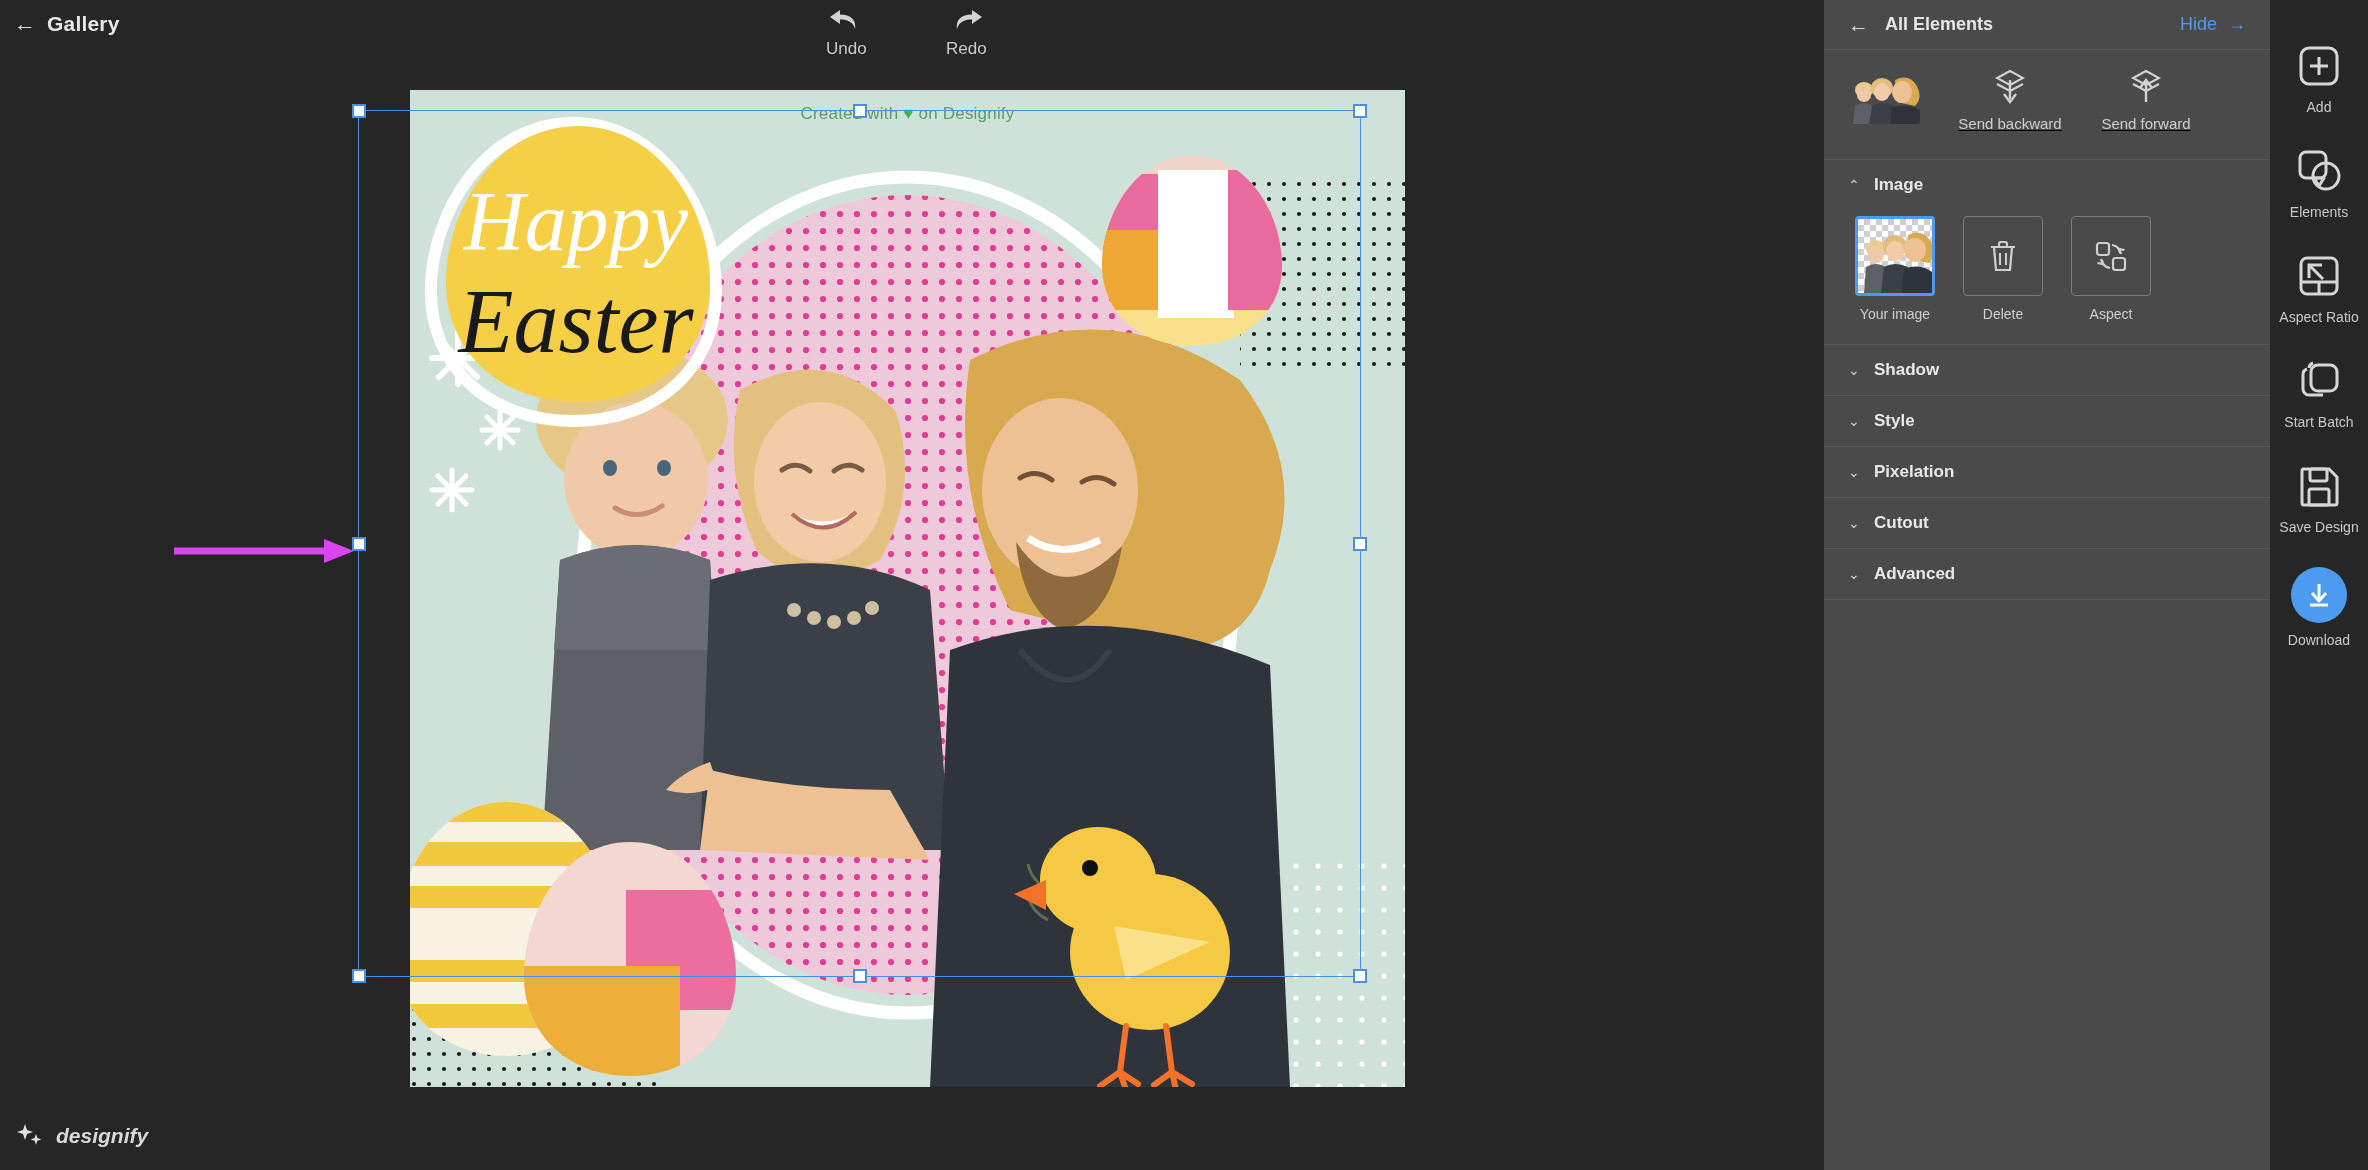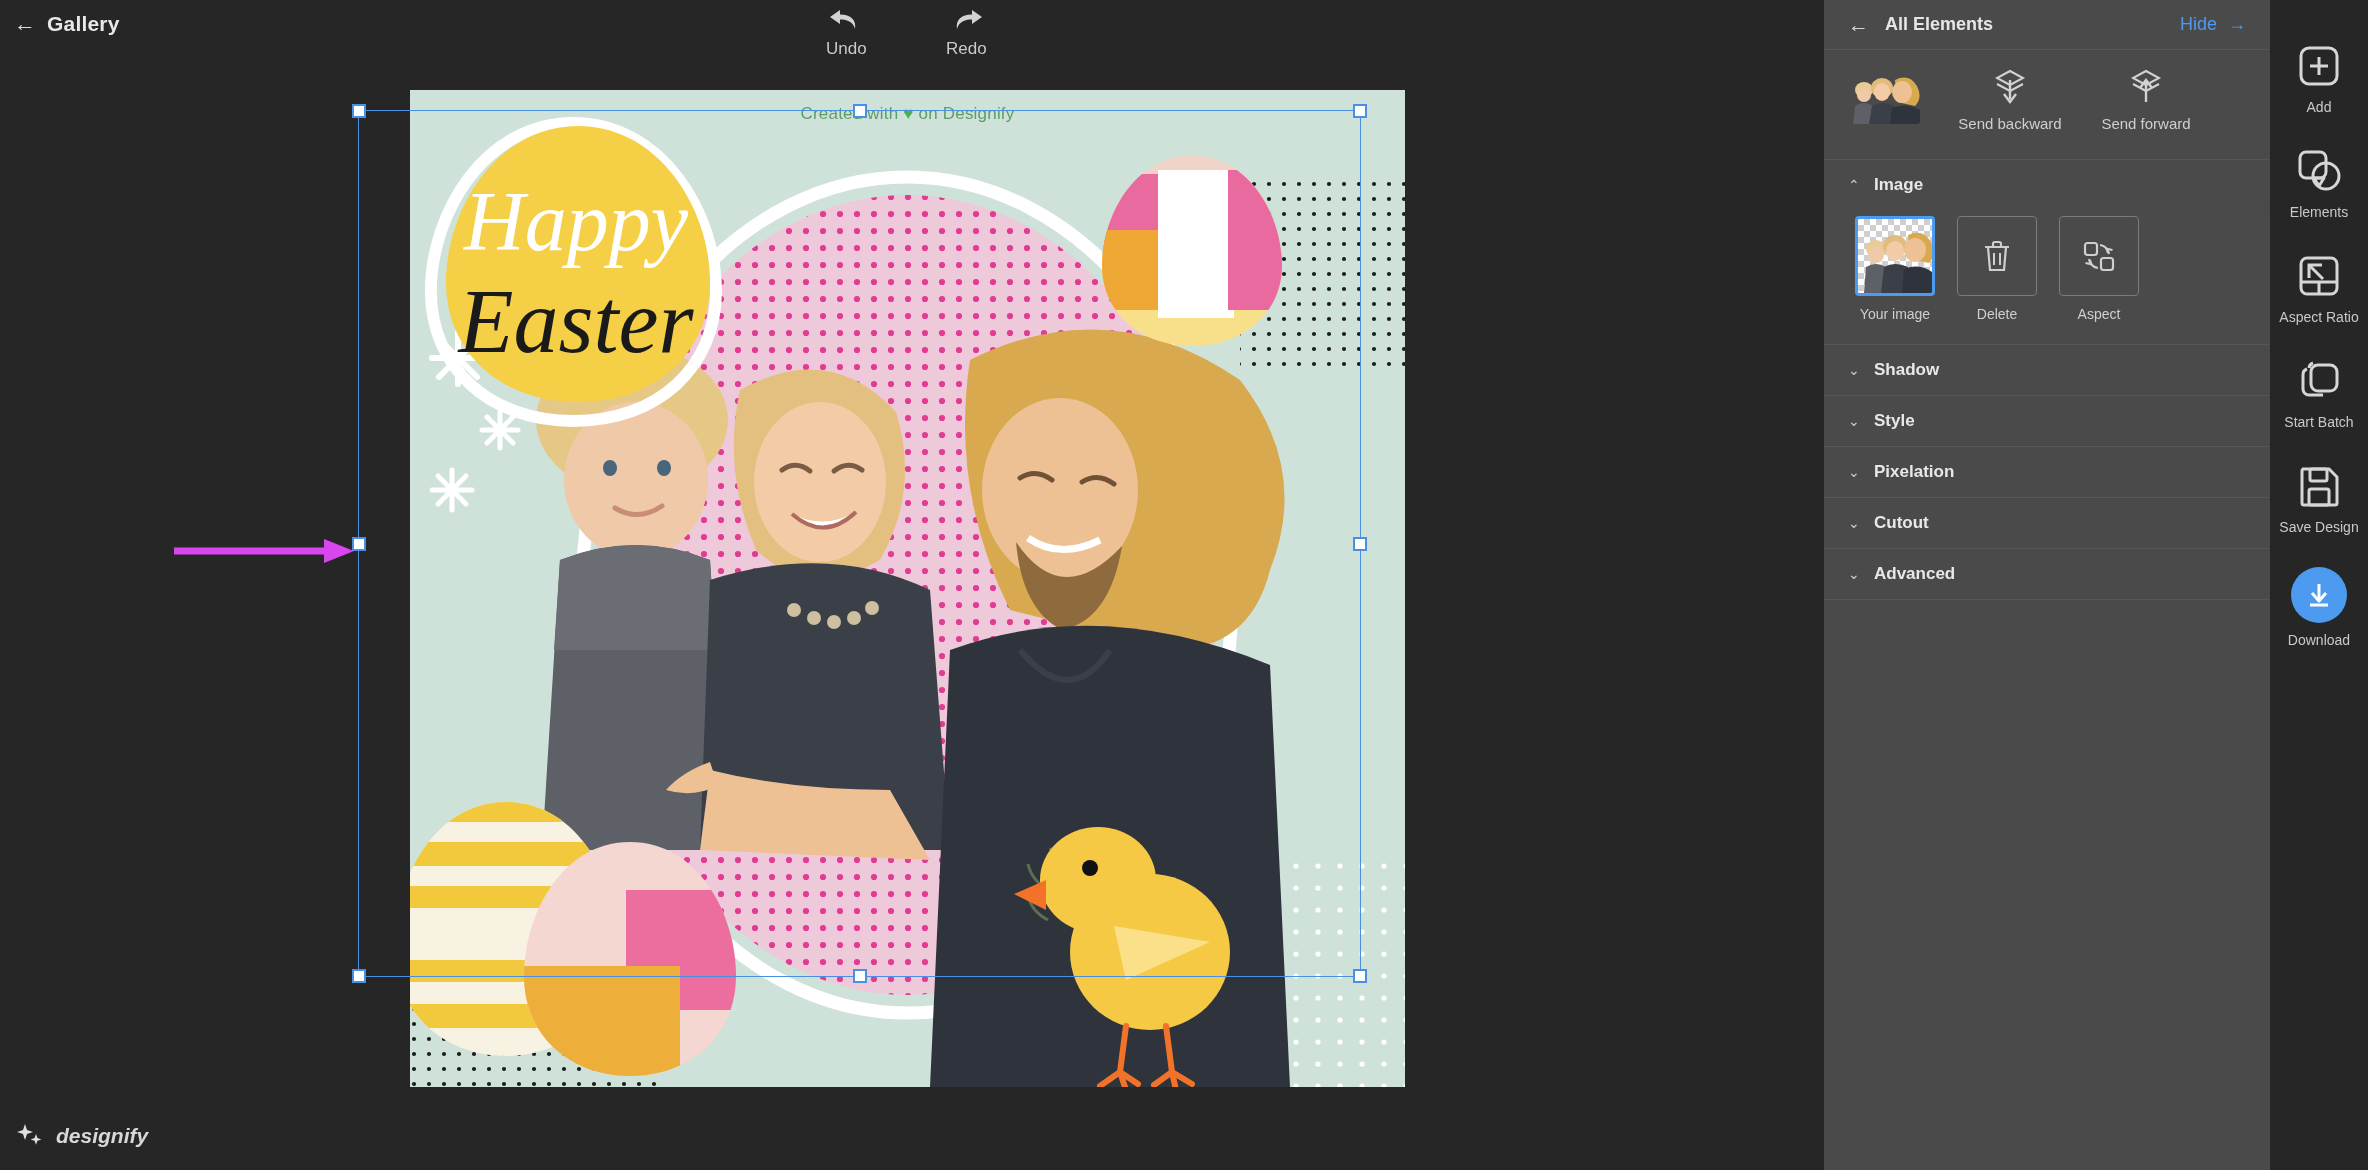--- a/index.html
+++ b/index.html
@@ -91,20 +91,21 @@
   .panel-head .back { font-size: 21px; color: #d6d6d6; cursor: pointer; margin-right: 16px; }
   .panel-head .title { font-size: 18px; color: #e6e6e6; font-weight: bold; }
   .panel-head .hide {
     margin-left: auto; display: flex; align-items: flex-end; gap: 11px;
     color: #4d9bf0; font-size: 18px; cursor: pointer;
   }
   .layer-row {
     display: flex; align-items: flex-start;
     height: 110px; padding: 18px 24px 0 24px;
     border-bottom: 1px solid #565656;
+    text-decoration: underline;
   }
   .layer-thumb {
     width: 72px; height: 56px; border-radius: 3px;
     overflow: hidden; flex: none; margin-right: 22px; cursor: pointer;
   }
   .layer-thumb svg { display: block; }
   .order-btn {
     width: 136px; display: flex; flex-direction: column;
     align-items: center; cursor: pointer;
   }
@@ -112,21 +113,21 @@
 
   .section {
     border-bottom: 1px solid #565656;
   }
   .sec-head {
     height: 50px; display: flex; align-items: center;
     padding: 0 24px; cursor: pointer;
   }
   .sec-head .chev { width: 26px; color: #cdcdcd; font-size: 14px; }
   .sec-head .name { font-size: 17px; font-weight: bold; color: #e8e8e8; }
-  .sec-body { padding: 6px 24px 22px 28px; display: flex; gap: 16px; }
+  .sec-body { padding: 6px 24px 22px 28px; display: flex; gap: 22px; }
   .img-tile { width: 86px; display: flex; flex-direction: column; align-items: center; cursor: pointer; }
   .tile-box {
     width: 80px; height: 80px; border: 1px solid #7b7b7b; border-radius: 4px;
     display: flex; align-items: center; justify-content: center; overflow: hidden;
   }
   .tile-box.selected { border: 3px solid #4d9bf0; }
   .tile-cap { margin-top: 10px; font-size: 14px; color: #cfcfcf; white-space: nowrap; }
   .checker {
     width: 100%; height: 100%;
     background-image:

